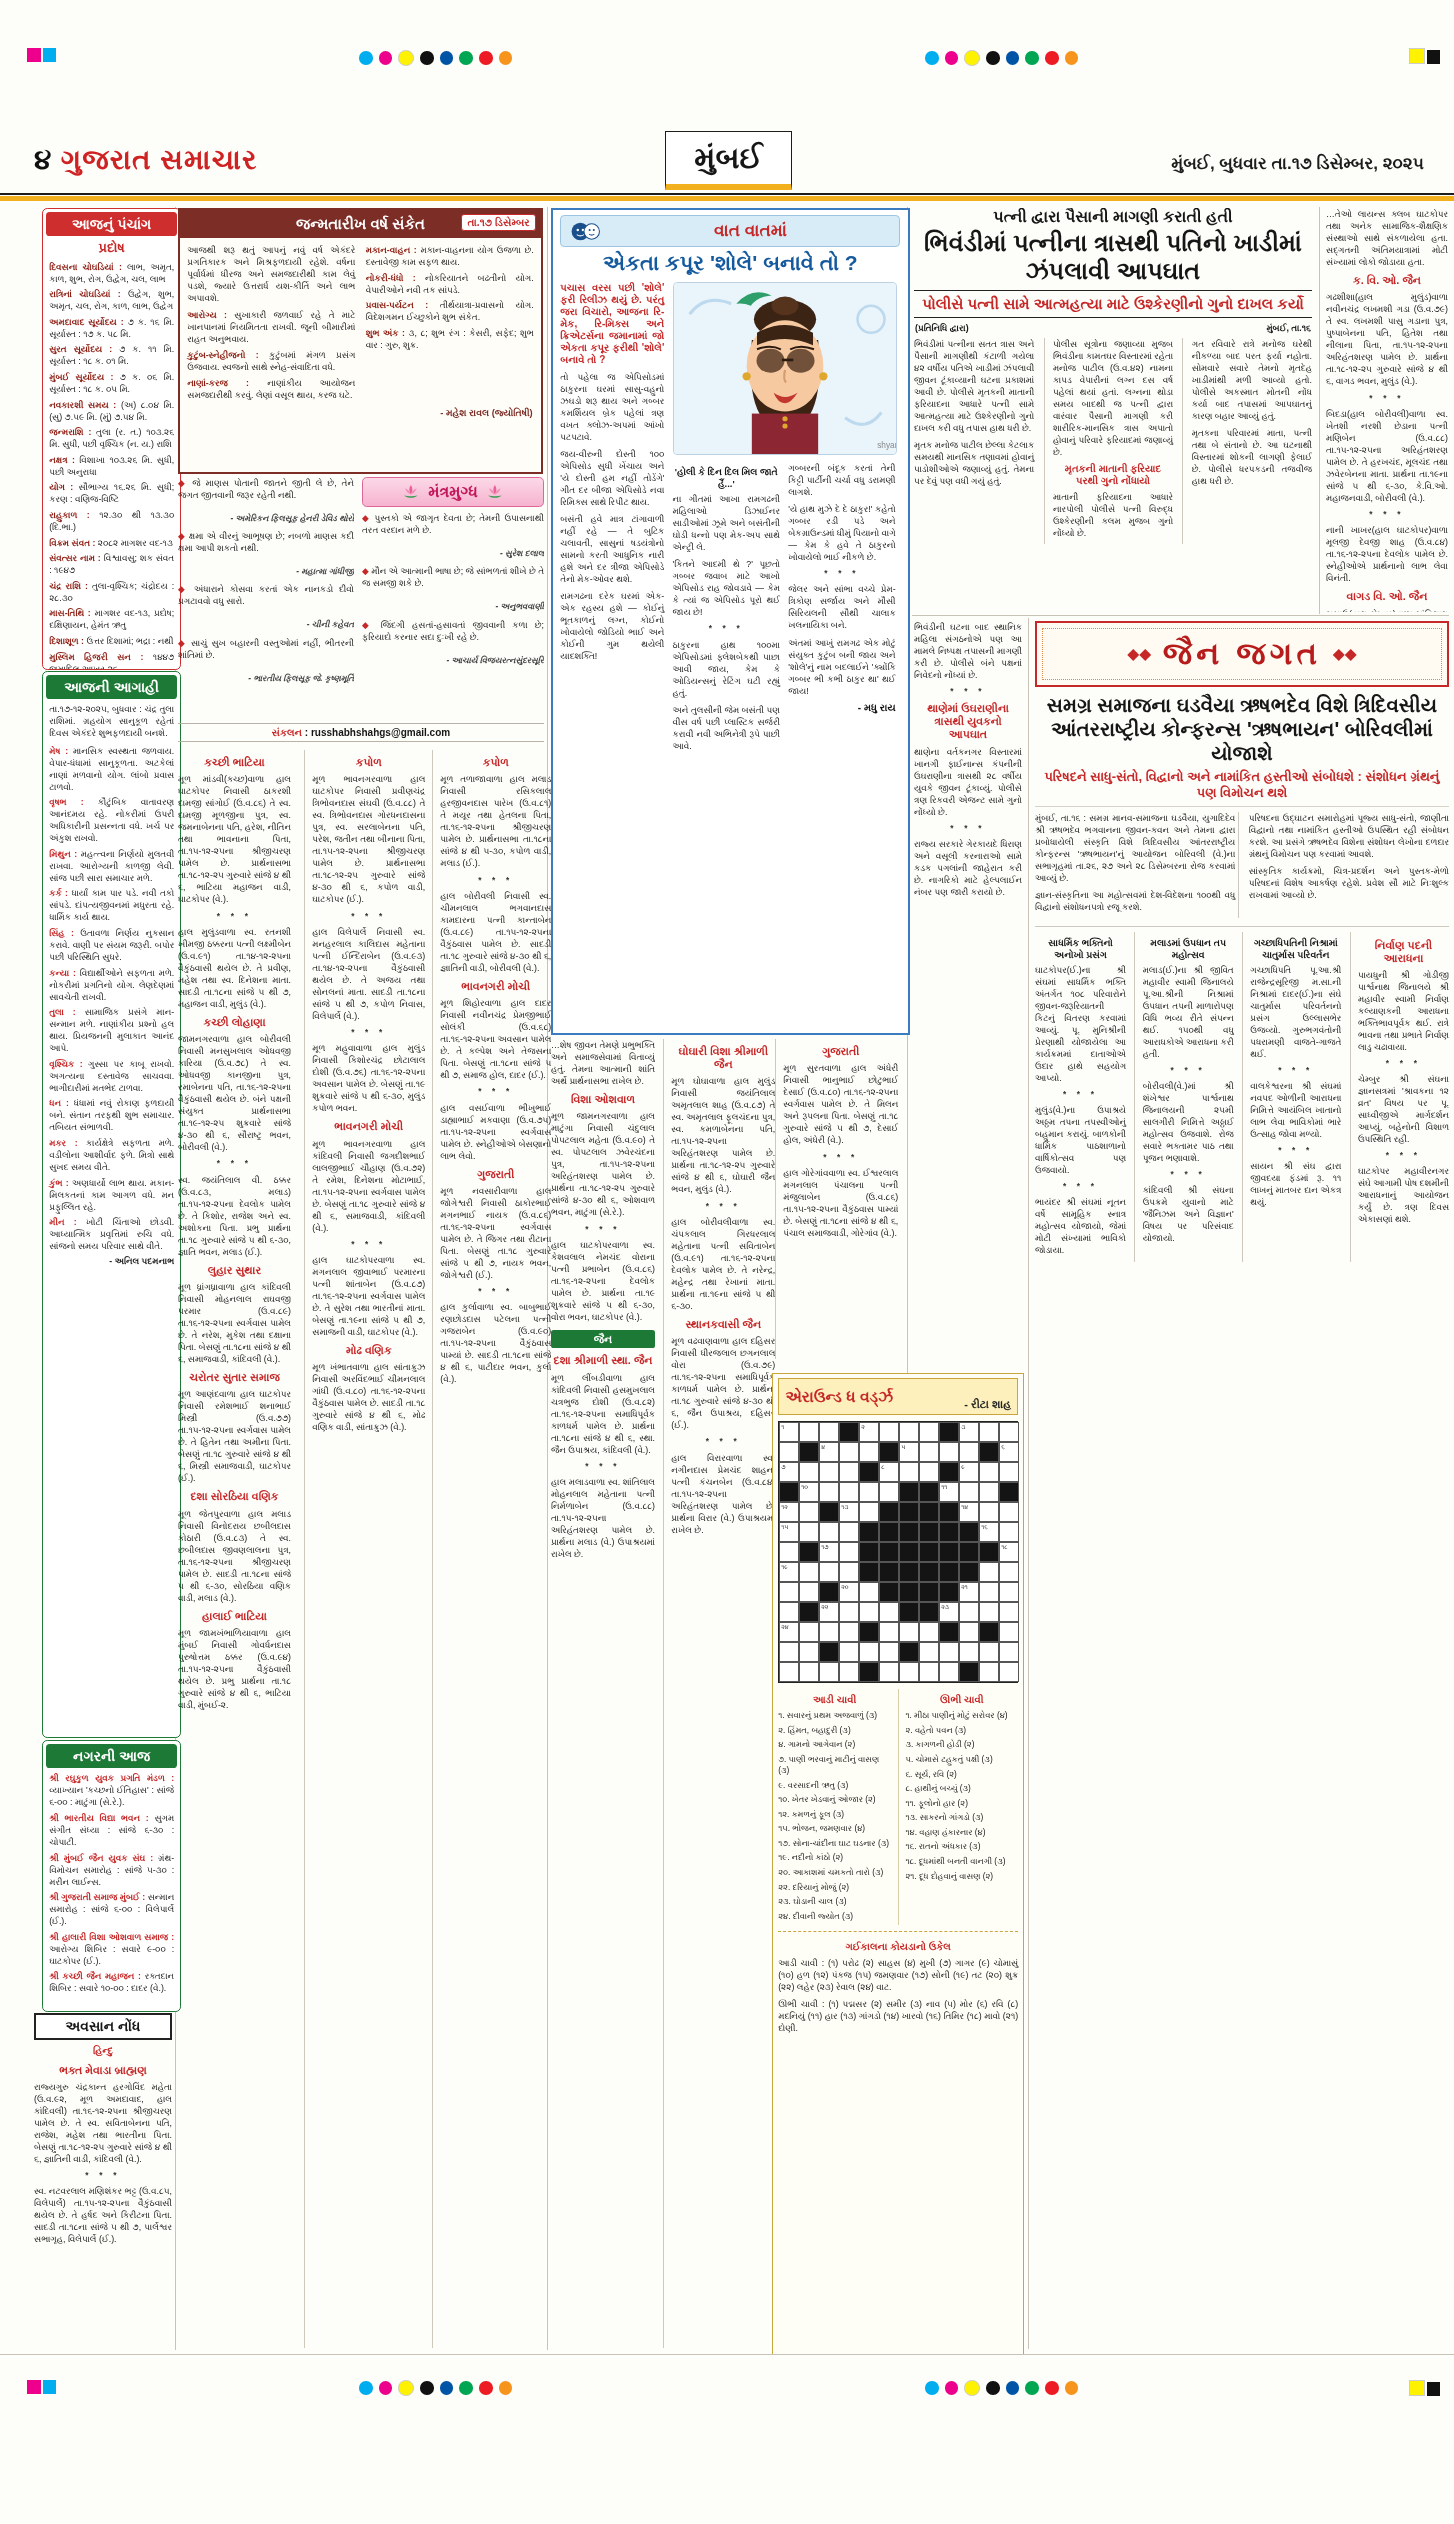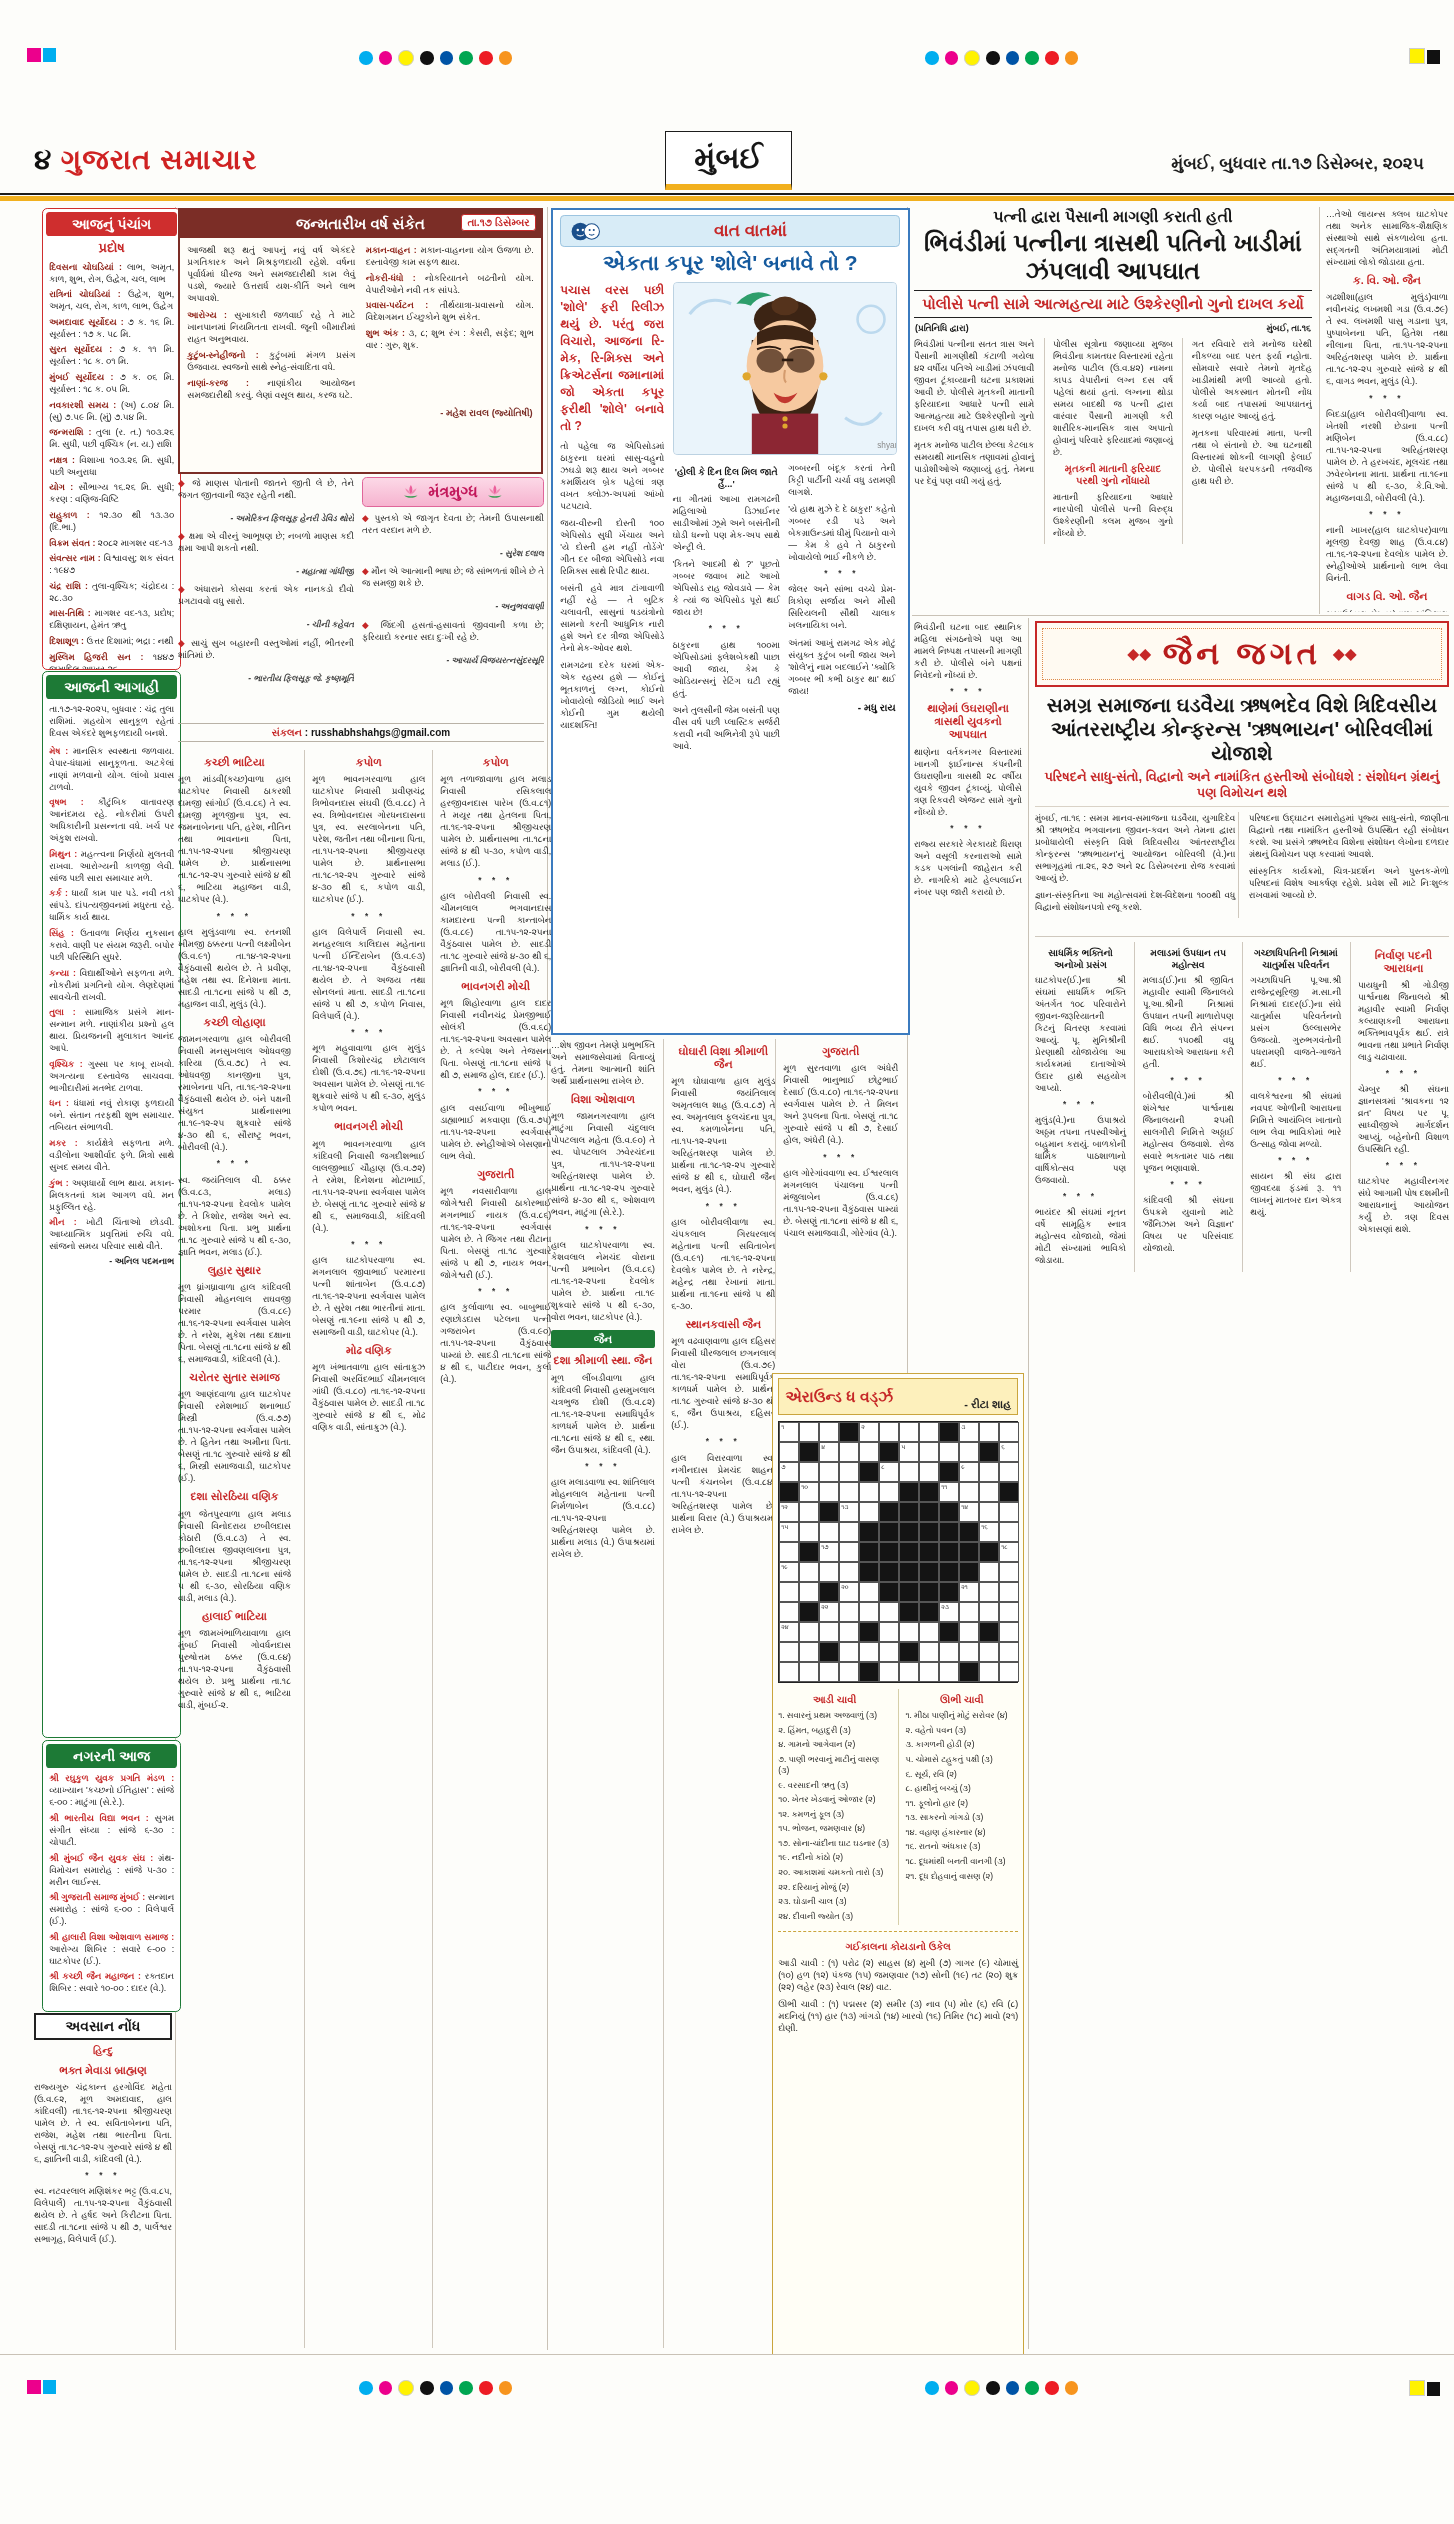--- a/index.html
+++ b/index.html
@@ -18,21 +18,21 @@
   .masthead{font-size:28px;font-weight:bold;color:#cf2222;letter-spacing:1px;}
   .citybox{border:1.6px solid #1c1c1c;border-bottom:6.2px solid #f2b01e;background:#fff;
     display:flex;align-items:center;justify-content:center;font-size:30px;font-weight:bold;}
   .dateline{font-size:17px;font-weight:bold;color:#1c1c1c;text-align:right;}
   .hrule{background:#1c1c1c;}
   .yrule{background:#f2b01e;}
   .vline{background:#c9c2b6;width:1px;}
 
   
   .blk-p{font-size:8.8px;line-height:12px;text-align:justify;margin:0 0 5.2px 0;}
-  .blk-rp{font-size:12px;line-height:17px;text-align:justify;margin:0 0 5.2px 0;color:#c62828;font-weight:bold;}
+  .blk-rp{font-size:10px;line-height:12px;text-align:justify;margin:0 0 5.2px 0;color:#c62828;font-weight:bold;}
   .blk-h{color:#c62828;font-weight:bold;text-align:center;font-size:11px;margin:6.2px 0 4.2px 0;}
   .blk-r{color:#c62828;font-weight:bold;text-align:center;font-size:10px;margin:5.2px 0 4.2px 0;}
   .blk-s{text-align:center;font-weight:bold;letter-spacing:4.2px;margin:3.1px 0 5.2px 0;color:#333;}
   .blk-b{font-weight:bold;font-size:9.4px;margin:4.2px 0 3.1px 0;text-align:center;}
   .blk-g{background:#1d7a36;color:#fff;font-weight:bold;text-align:center;font-size:11px;
     padding:2.6px 0;border-radius:2.6px;margin:7.3px 0 5.2px 0;}
   .blk-kv{font-size:8.8px;line-height:12px;margin:0 0 3.6px 0;text-align:justify;}
   .blk-kv b{color:#8c1d12;}
   .redkeys .blk-kv b{color:#c62828;}
   .blk-sig{text-align:right;font-weight:bold;font-size:8.8px;color:#222;margin:2.1px 0 5.2px 0;}
@@ -95,21 +95,21 @@
 
   
   .jainhead{border:2.6px double #c62828;background:#fffaf2;height:62px;position:relative;
     display:flex;align-items:center;justify-content:center;gap:11.4px;margin-bottom:6.2px;}
   .jainhead::before{content:"";position:absolute;inset:4.7px;border:1px dotted #df8a4a;pointer-events:none;}
   .jaintitle{color:#b71c1c;font-weight:bold;font-size:31px;letter-spacing:4.2px;}
   .jaindeco{color:#c62828;font-size:15.6px;}
   .jainhl{font-weight:bold;font-size:20px;line-height:1.2;text-align:center;margin-bottom:4.2px;}
   .jainsub{color:#c62828;font-weight:bold;font-size:13px;text-align:center;margin-bottom:5.2px;
     border-bottom:1px solid #d9d2c6;padding-bottom:4.2px;}
-  .jainlead{display:flex;gap:3px;margin-bottom:18px;}
+  .jainlead{display:flex;gap:3px;margin-bottom:8px;}
   .jainlead>div{flex:1;}
   .jainlead>div+div{border-left:0.5px solid #cfc8bd;padding-left:9.4px;}
   .jaincols{display:flex;gap:8.3px;border-top:0.5px solid #cfc8bd;padding-top:5.2px;}
   .jaincols>div{flex:1;}
   .jaincols>div+div{border-left:0.5px solid #cfc8bd;padding-left:7.3px;}
 
   
   .xwbox{border:1px solid #caa53d;background:#fffef6;padding:4.2px 5.2px;}
   .xwhead{background:#fdf0bc;border:0.5px solid #caa53d;display:flex;align-items:center;
     justify-content:space-between;padding:3.1px 6.2px;margin-bottom:5.2px;}

